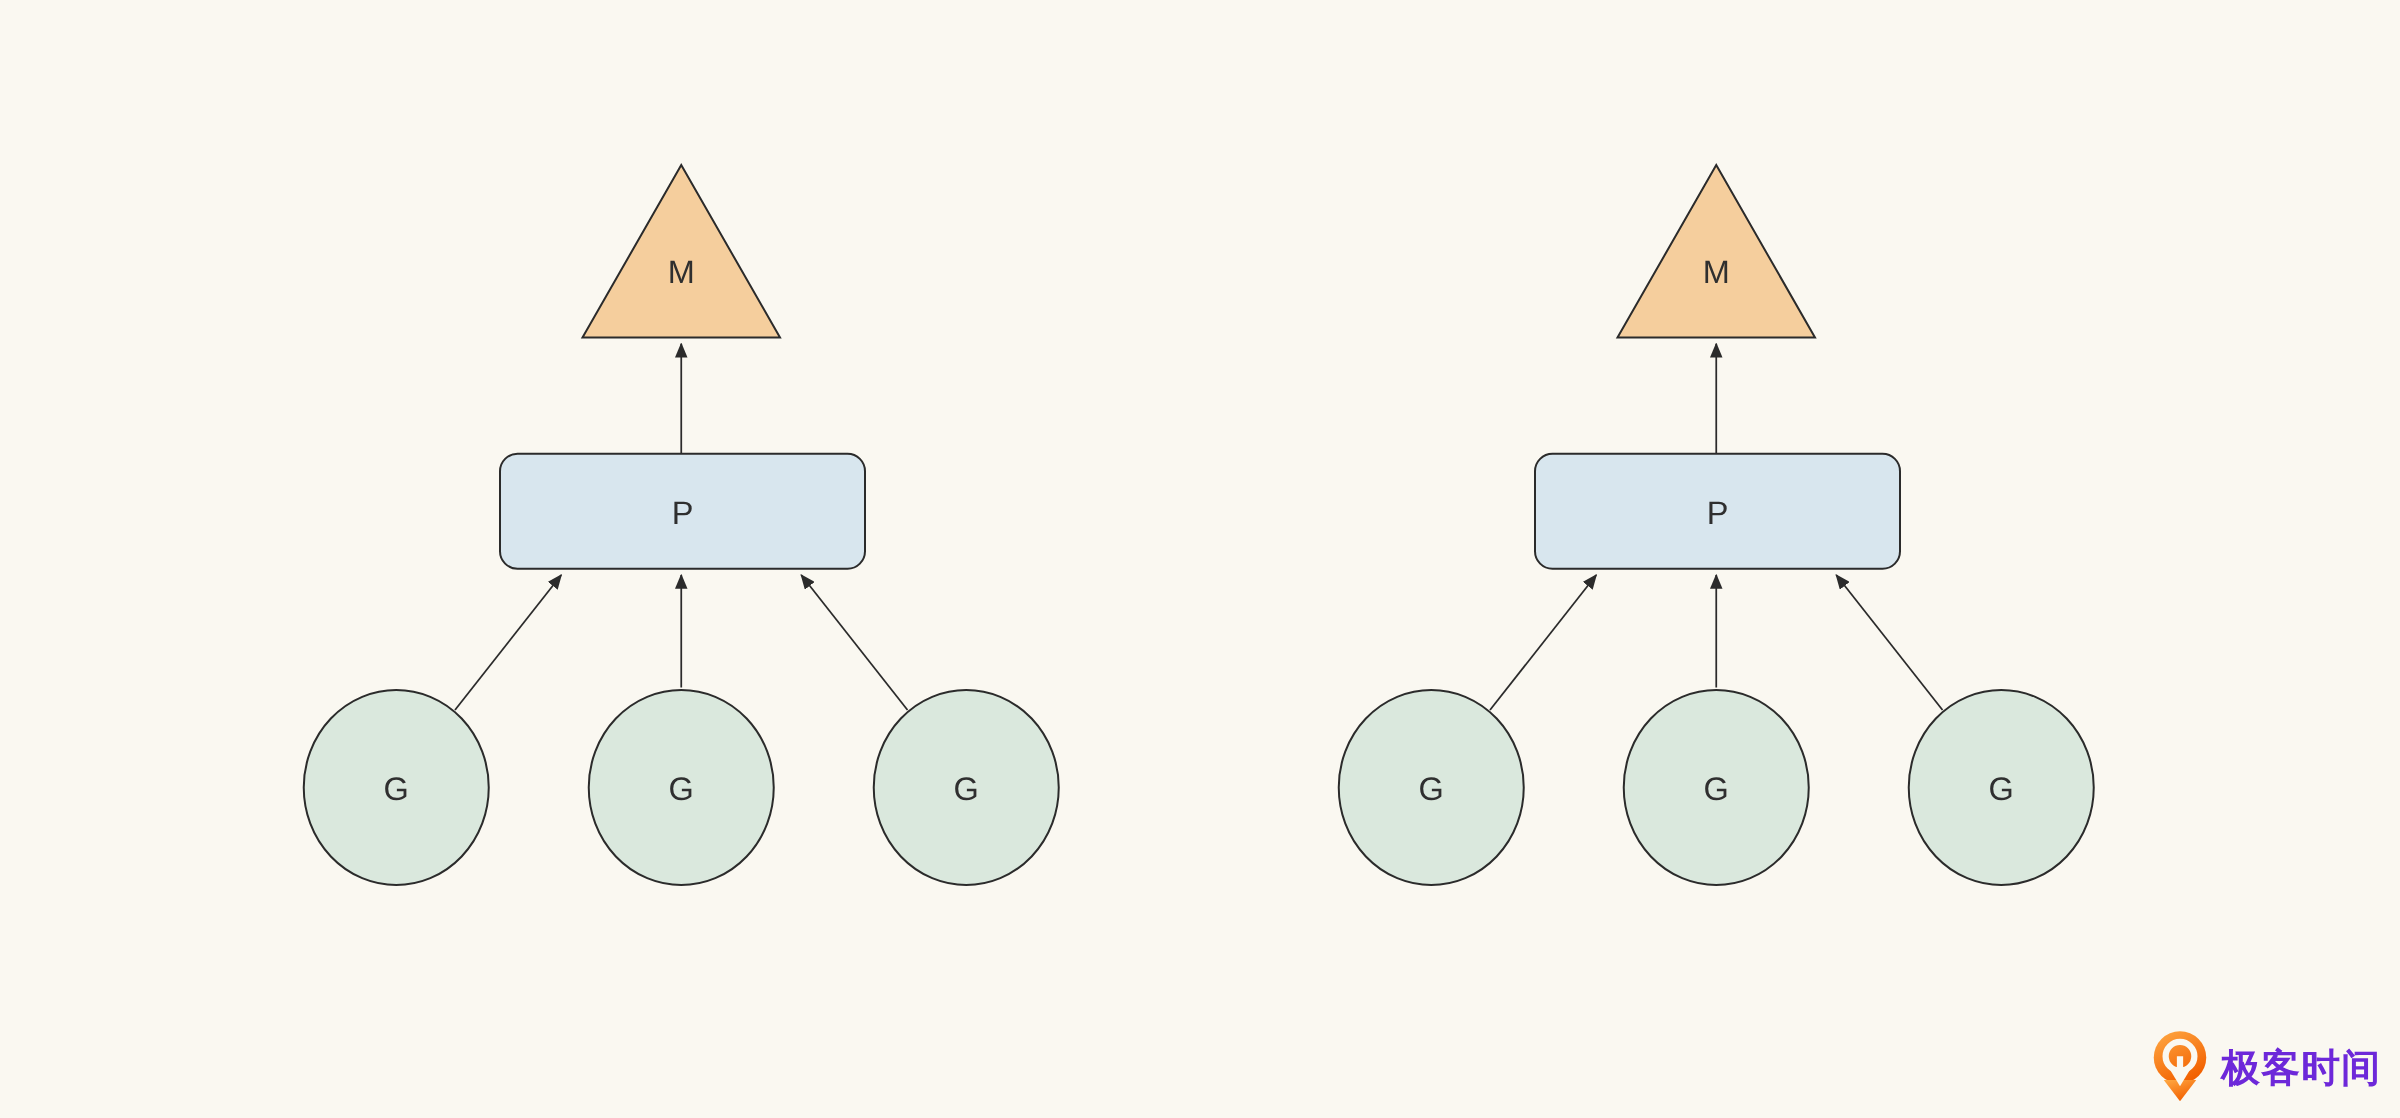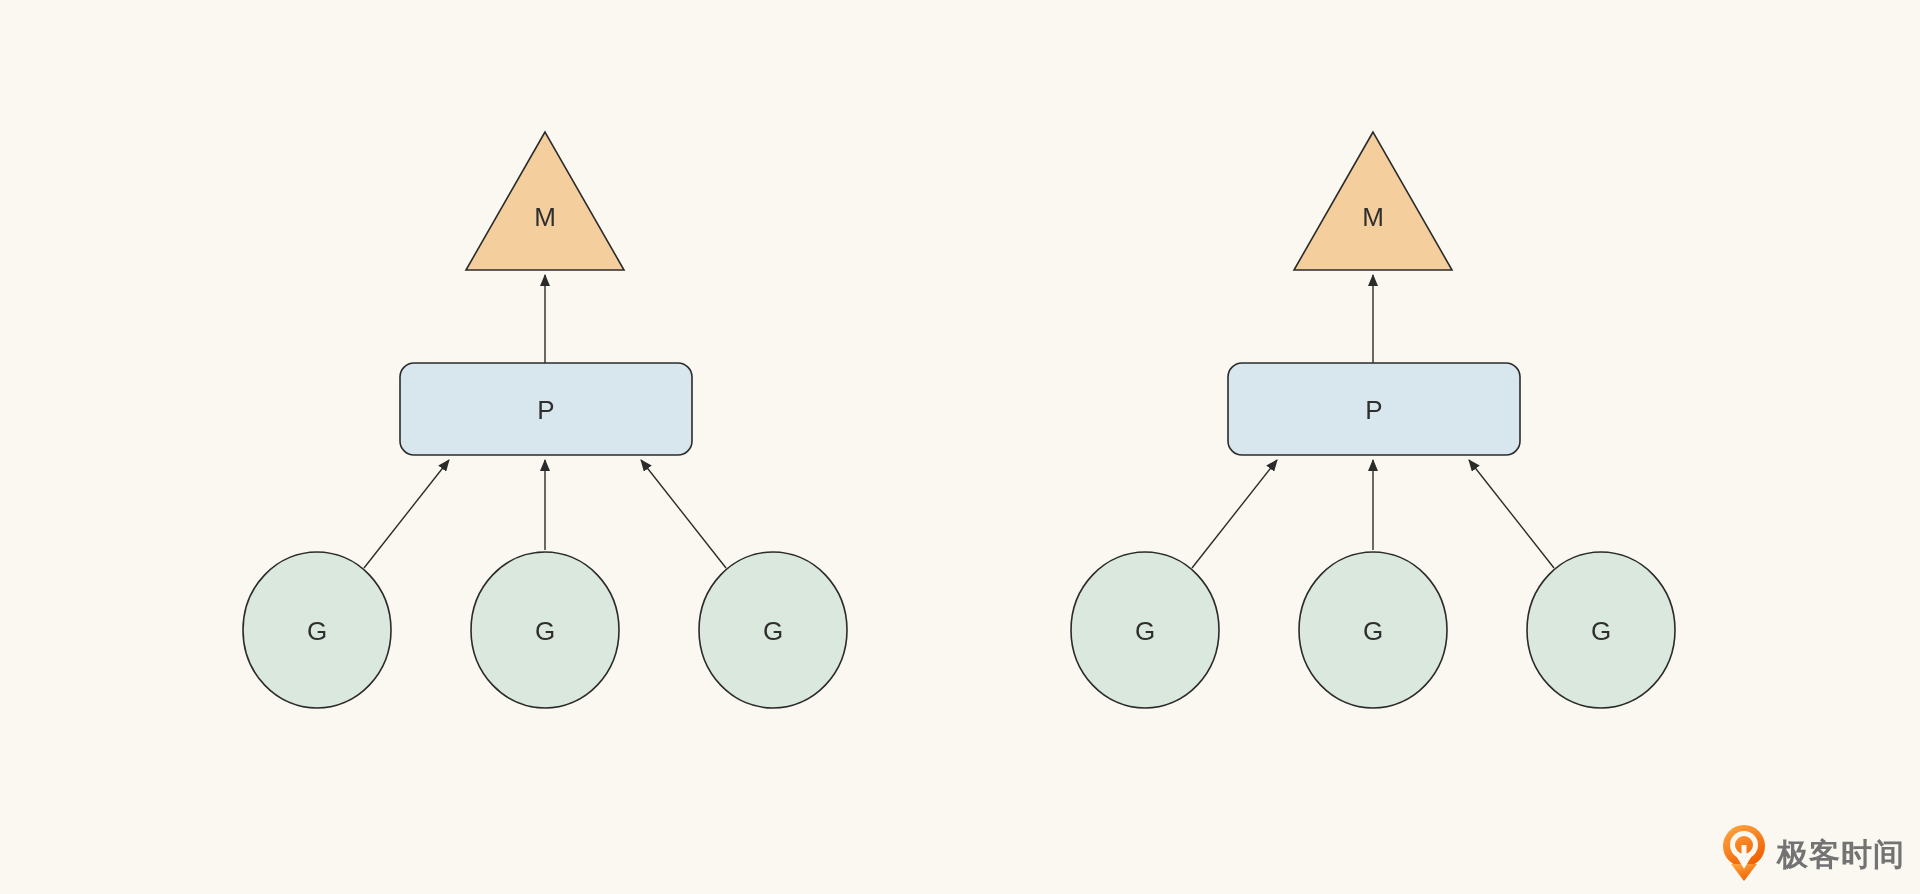--- a/index.html
+++ b/index.html
@@ -19,21 +19,21 @@
     font-family: "Liberation Sans", sans-serif;
     font-size: 26px; fill: #2F2F2F;
     text-anchor: middle; dominant-baseline: central;
   }
   .logo {
     position: absolute; left: 1721px; top: 824px;
     display: flex; align-items: center; gap: 9px;
   }
   .logo-text {
     font-family: "Liberation Sans", sans-serif;
-    font-size: 31px; font-weight: 600; color: #737373;
+    font-size: 31px; font-weight: 600; color: #6d28d9;
     letter-spacing: 1px; line-height: 1;
   }
 </style>
 </head>
 <body>
 
 <svg class="diagram diagram-left" width="610" height="620" viewBox="0 0 610 620" xmlns="http://www.w3.org/2000/svg">
   <defs>
     <marker id="arrow-0" markerWidth="12" markerHeight="10" refX="11" refY="5" orient="auto" markerUnits="userSpaceOnUse">
       <path class="arrowhead" d="M0,0 L12,5 L0,10 Z"></path>

